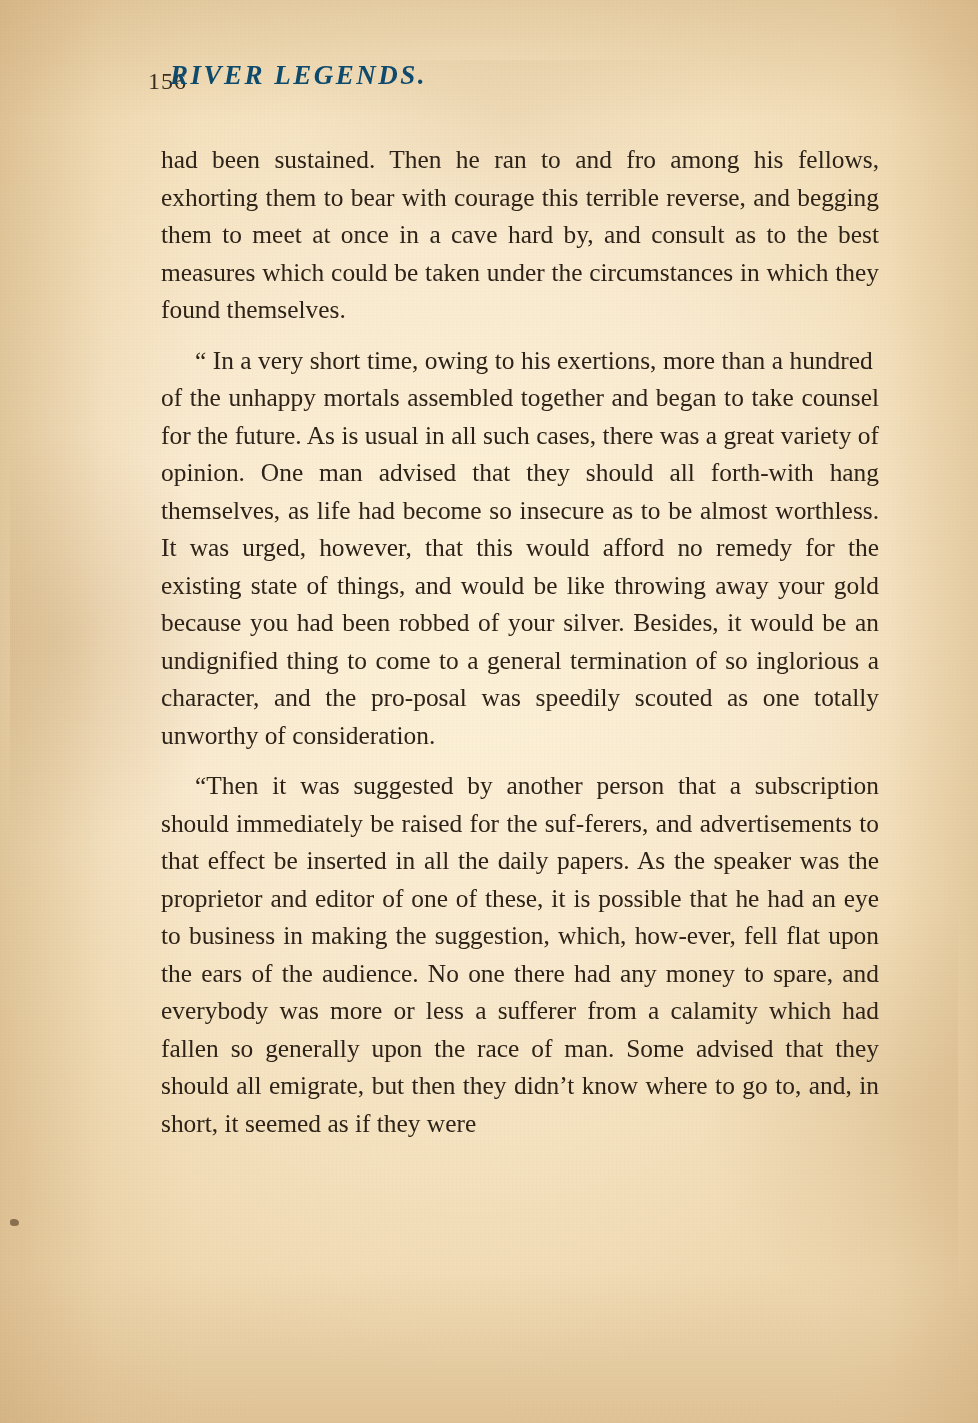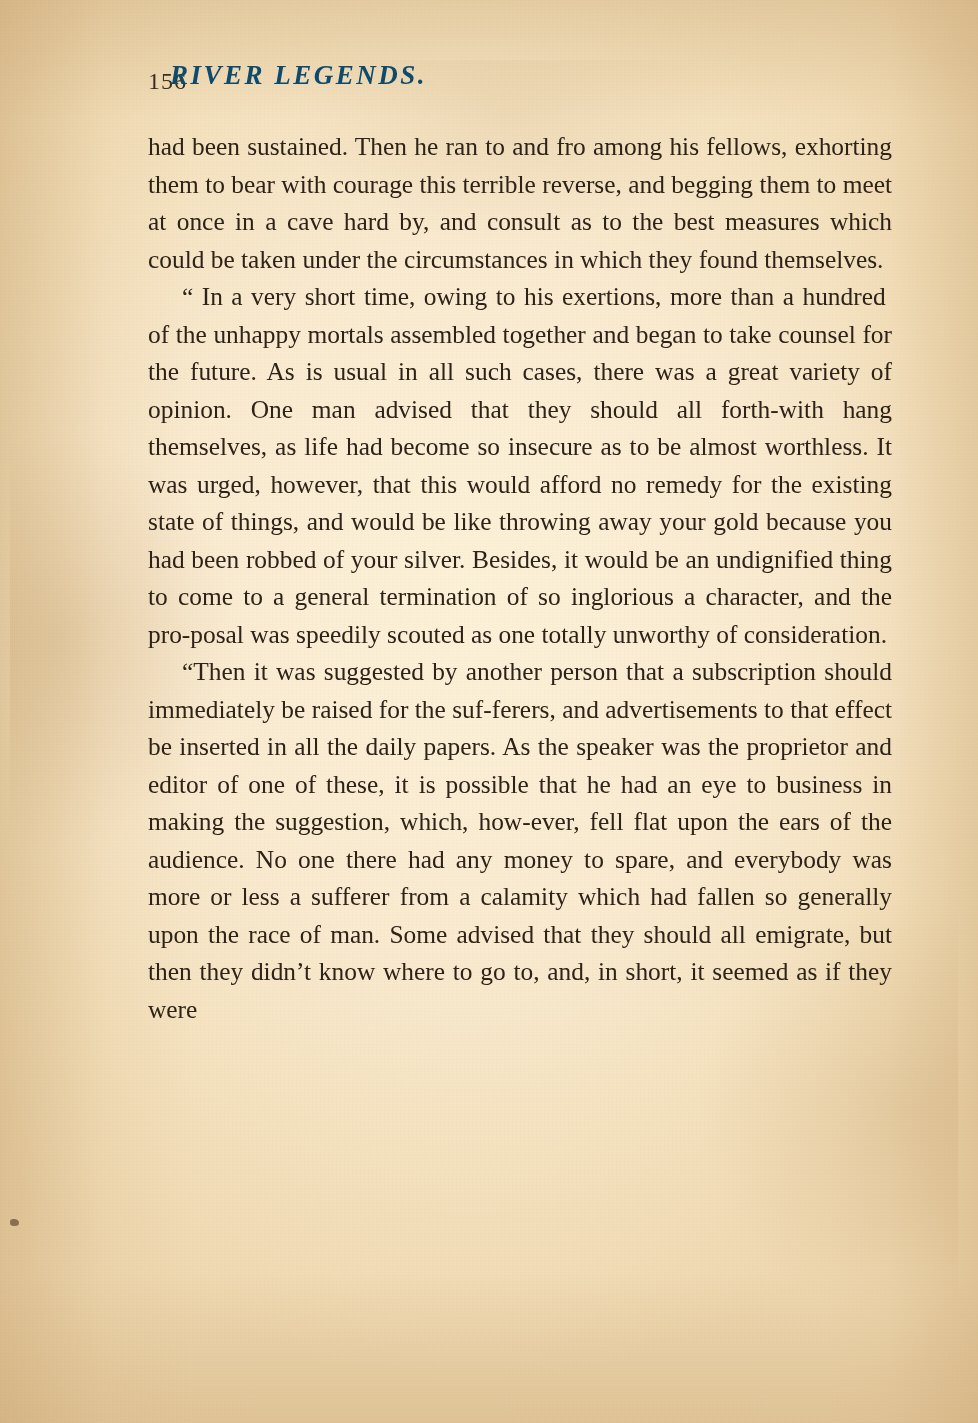--- a/index.html
+++ b/index.html
@@ -107,21 +107,21 @@
     top: 128px;
     left: 148px;
     width: 744px;
     font-size: 25.4px;
     line-height: 37.5px;
     color: #2c2218;
     text-align: justify;
     text-justify: inter-word;
   }
   .body-text p {
-    margin: 0;
+    margin: 13px;
     text-indent: 0;
   }
   .body-text p.indent {
     text-indent: 34px;
     font-family: Liberation Serif, serif;
   }
   
   .body-text p::after {
     content: "";
     display: inline-block;

